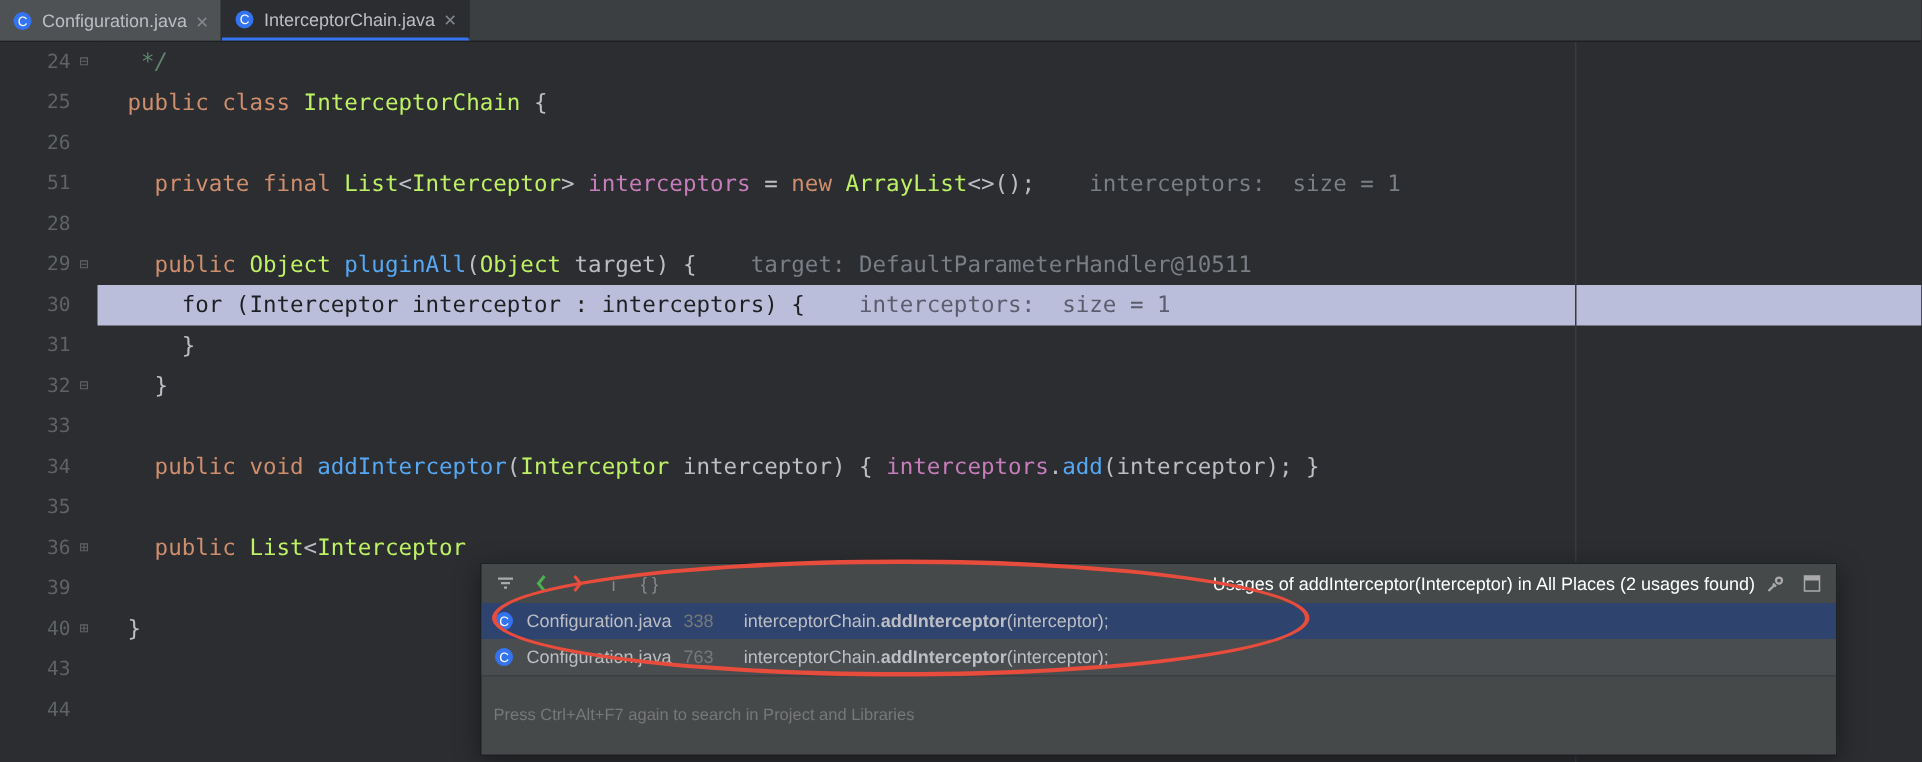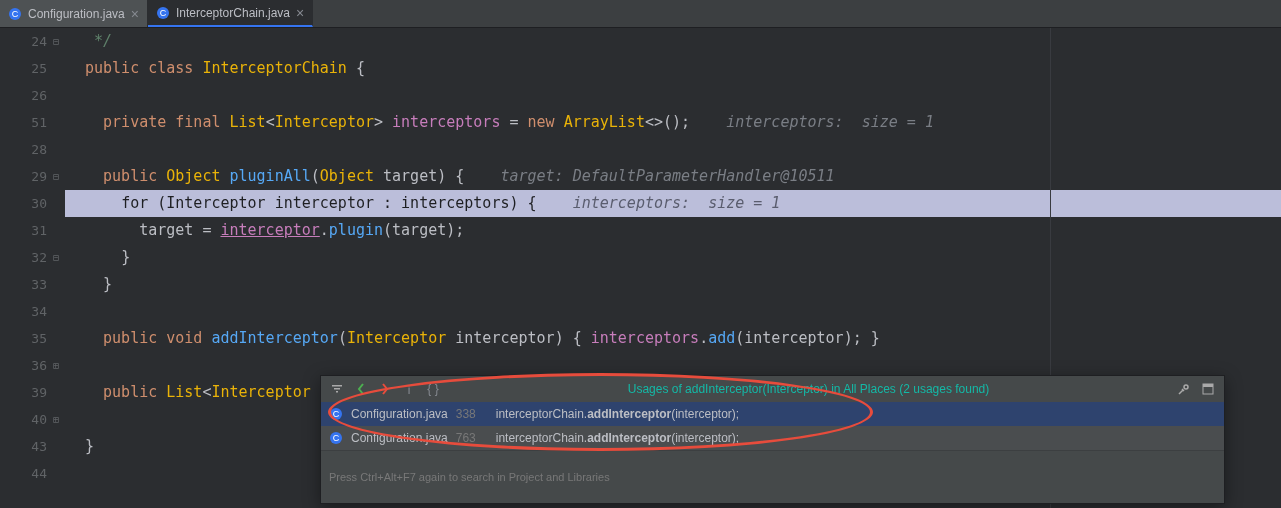--- a/index.html
+++ b/index.html
@@ -82,25 +82,25 @@
 .hl-line {
   background: #bbbeda;
   position: absolute;
   left: 0;
   right: 0;
   height: 27px;
   z-index: 0;
 }
 .hl-line-content { position: relative; z-index: 1; }
 .kw { color: #cf8e6d; }
-.type { color: #eab308; }
+.type { color: #bef264; }
 .ident { color: #c77dbb; }
 .method { color: #56a8f5; }
 .param { color: #bcbec4; }
-.comment { color: #7a7e85; font-style: italic; }
+.comment { color: #7a7e85; }
 .comment-green { color: #5f826b; font-style: italic; }
 .op { color: #bcbec4; }
 .underline { text-decoration: underline; }
 
 .hl-bg .kw,
 .hl-bg .ident,
 .hl-bg .op,
 .hl-bg .param { color: #1e1f22; }
 .hl-bg .comment { color: #5a5d6e; }
 
@@ -134,21 +134,21 @@
   color: #bcbec4;
 }
 .popup-toolbar-icon {
   width: 20px;
   height: 20px;
   display: flex;
   align-items: center;
   justify-content: center;
   color: #868a91;
 }
-.popup-title { flex: 1; text-align: center; color: #14b8a6; }
+.popup-title { flex: 1; text-align: right; color: #ffffff; }
 .popup-row {
   display: flex;
   align-items: center;
   height: 24px;
   padding: 0 8px;
   gap: 8px;
 }
 .popup-row.selected { background: #2e436e; }
 .popup-row.odd { background: #4a4d4f; }
 .row-file { color: #bcbec4; }
@@ -225,21 +225,20 @@
   <div class="code-area">
     <div class="hl-line" style="top:162px;"></div>
 
     <div class="code-line"><span class="comment-green"> */</span></div>
     <div class="code-line"><span class="kw">public</span> <span class="kw">class</span> <span class="type">InterceptorChain</span><span class="op"> {</span></div>
     <div class="code-line"></div>
     <div class="code-line">  <span class="kw">private</span> <span class="kw">final</span> <span class="type">List</span><span class="op">&lt;</span><span class="type">Interceptor</span><span class="op">&gt;</span><span class="ident"> interceptors</span><span class="op"> = </span><span class="kw">new</span><span class="type"> ArrayList</span><span class="op">&lt;&gt;</span><span class="op">();</span>  <span class="comment">  interceptors:  size = 1</span></div>
     <div class="code-line"></div>
     <div class="code-line">  <span class="kw">public</span> <span class="type">Object</span><span class="method"> pluginAll</span><span class="op">(</span><span class="type">Object</span><span class="param"> target</span><span class="op">) {</span>  <span class="comment">  target: DefaultParameterHandler@10511</span></div>
     <div class="code-line hl-line-content hl-bg">    <span class="kw">for</span><span class="op"> (</span><span class="param">Interceptor</span><span class="param"> interceptor</span><span class="op"> : </span><span class="ident">interceptors</span><span class="op">) {</span>  <span class="comment">  interceptors:  size = 1</span></div>
-    <div class="code-line">      <span class="param">target</span><span class="op"> = </span><span class="ident underline">interceptor</span><span class="op">.</span><span class="method">plugin</span><span class="op">(</span><span class="param">target</span><span class="op">);</span></div>
     <div class="code-line">    <span class="op">}</span></div>
     <div class="code-line">  <span class="op">}</span></div>
     <div class="code-line"></div>
     <div class="code-line">  <span class="kw">public</span> <span class="kw">void</span><span class="method"> addInterceptor</span><span class="op">(</span><span class="type">Interceptor</span><span class="param"> interceptor</span><span class="op">) { </span><span class="ident">interceptors</span><span class="op">.</span><span class="method">add</span><span class="op">(</span><span class="param">interceptor</span><span class="op">); }</span></div>
     <div class="code-line"></div>
     <div class="code-line">  <span class="kw">public</span><span class="type"> List</span><span class="op">&lt;</span><span class="type">Interceptor</span></div>
     <div class="code-line"></div>
     <div class="code-line"><span class="op">}</span></div>
   </div>
 </div>

